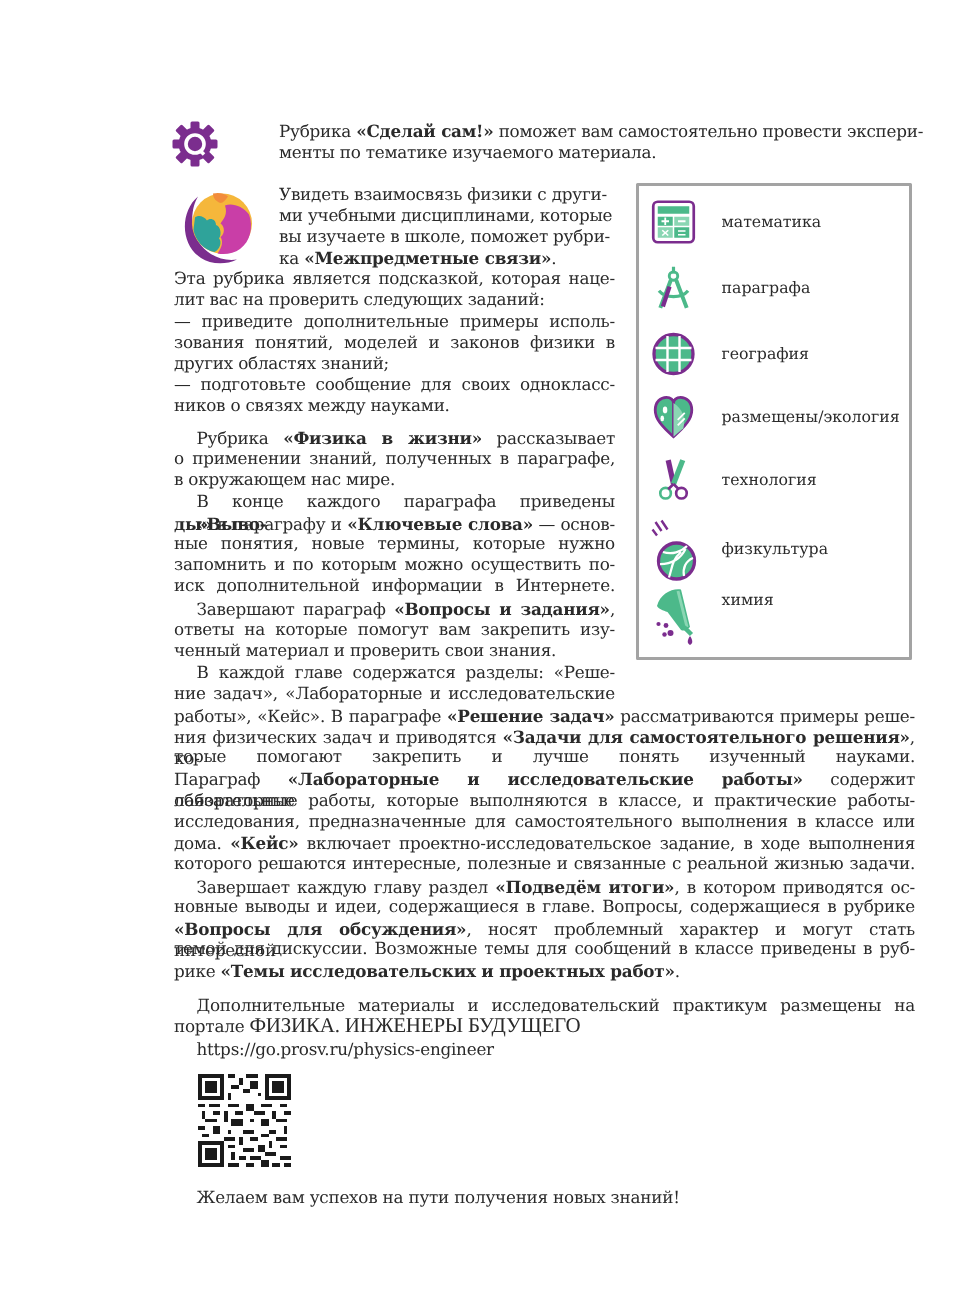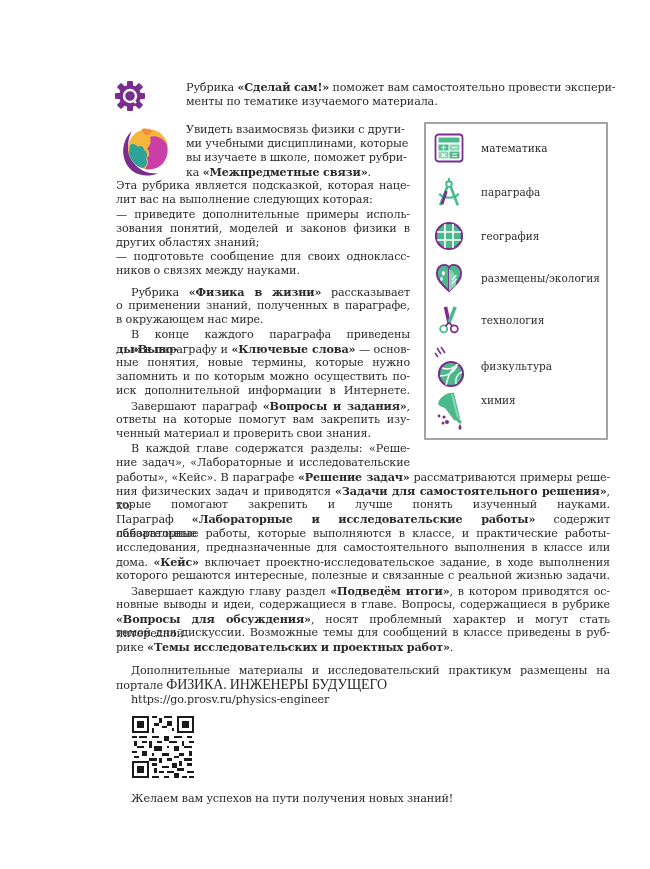--- a/index.html
+++ b/index.html
@@ -51,21 +51,21 @@
   </svg>
 
   <div class="line" style="left:186px;top:123px">Увидеть взаимосвязь физики с други-</div>
   <div class="line" style="left:186px;top:137px">ми учебными дисциплинами, которые</div>
   <div class="line" style="left:186px;top:151px">вы изучаете в школе, поможет рубри-</div>
   <div class="line" style="left:186px;top:165px">
     <span>ка </span><b>«Межпредметные связи»</b><span>.</span>
   </div>
 
   <div class="line just" style="left:116px;top:179px;width:294px">Эта рубрика является подсказкой, которая наце-</div>
-  <div class="line" style="left:116px;top:193px">лит вас на выполнение следующих которая:</div>
+  <div class="line" style="left:116px;top:193px">лит вас на проверить следующих заданий:</div>
   <div class="line just" style="left:116px;top:208px;width:294px">— приведите дополнительные примеры исполь-</div>
   <div class="line just" style="left:116px;top:222px;width:294px">зования понятий, моделей и законов физики в</div>
   <div class="line" style="left:116px;top:236px">других областях знаний;</div>
   <div class="line just" style="left:116px;top:250px;width:294px">— подготовьте сообщение для своих однокласс-</div>
   <div class="line" style="left:116px;top:264px">ников о связях между науками.</div>
 
   <div class="line just" style="left:131px;top:285px;width:279px">
     <span>Рубрика </span><b>«Физика в жизни»</b><span> рассказывает</span>
   </div>
   <div class="line just" style="left:116px;top:299px;width:294px">о применении знаний, полученных в параграфе,</div>

